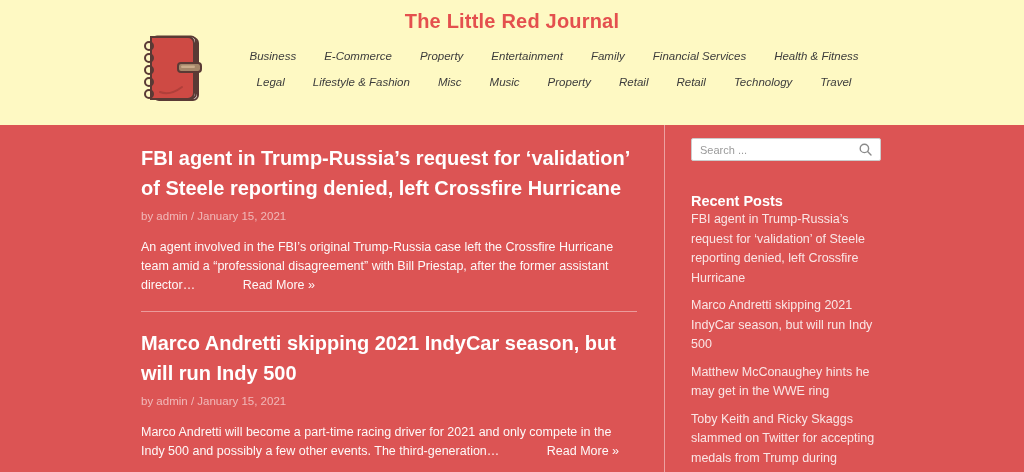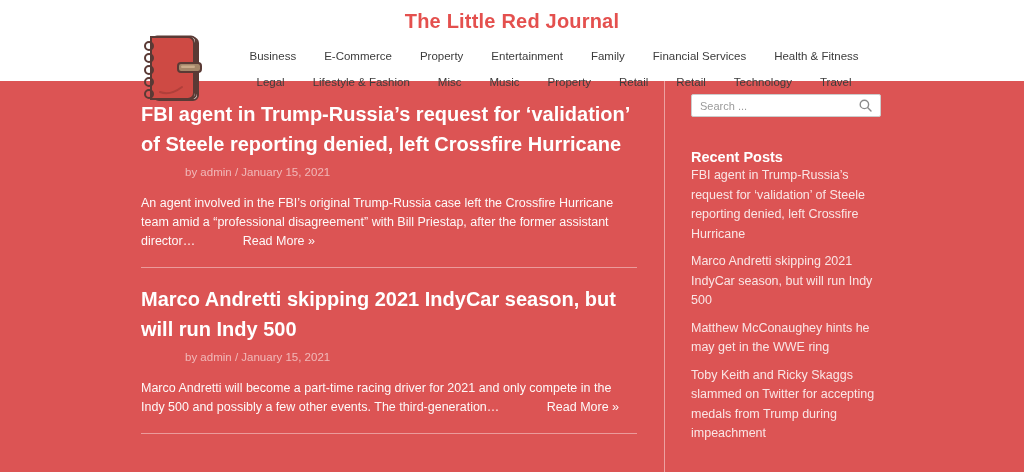--- a/index.html
+++ b/index.html
@@ -5,22 +5,22 @@
   * { margin:0; padding:0; box-sizing:border-box; }
   html,body { width:1024px; height:472px; overflow:hidden; }
   body {
     font-family:"Liberation Sans", sans-serif;
     background:#dc5454;
   }
   a { text-decoration:none; }
 
   
   .site-header {
-    background:#ffffff;
-    height:81px;
+    background:#fef9c3;
+    height:125px;
     width:100%;
   }
   .site-title {
     text-align:center;
     padding-top:10px;
     font-size:20px;
     font-weight:bold;
     color:#e4504e;
     letter-spacing:.2px;
   }
@@ -29,21 +29,21 @@
     align-items:center;
     justify-content:center;
     margin-top:1px;
   }
   .logo-wrap {
     width:62px;
     height:70px;
     margin-right:22px;
     flex:0 0 auto;
   }
-  .main-nav { width:660px; }
+  .main-nav { width:660px;font-style:italic; }
   .nav-row {
     display:flex;
     justify-content:center;
     width:100%;
   }
   .nav-link {
     display:block;
     padding:0 14px;
     font-size:11.5px;
     line-height:26px;
@@ -76,21 +76,20 @@
     line-height:30px;
     font-weight:600;
     color:#ffffff;
     margin-bottom:6px;
   }
   .post-title a { color:#ffffff; cursor:pointer; }
   .post-meta {
     font-size:11.5px;
     line-height:15px;
     color:rgba(255,255,255,0.58);
-    margin-left:44px;
   }
   .post-meta a { color:rgba(255,255,255,0.58); cursor:pointer; }
   .post-excerpt {
     margin-top:14px;
     font-size:12.5px;
     line-height:19px;
     color:rgba(255,255,255,0.96);
   }
   .read-more {
     color:rgba(255,255,255,0.96);

